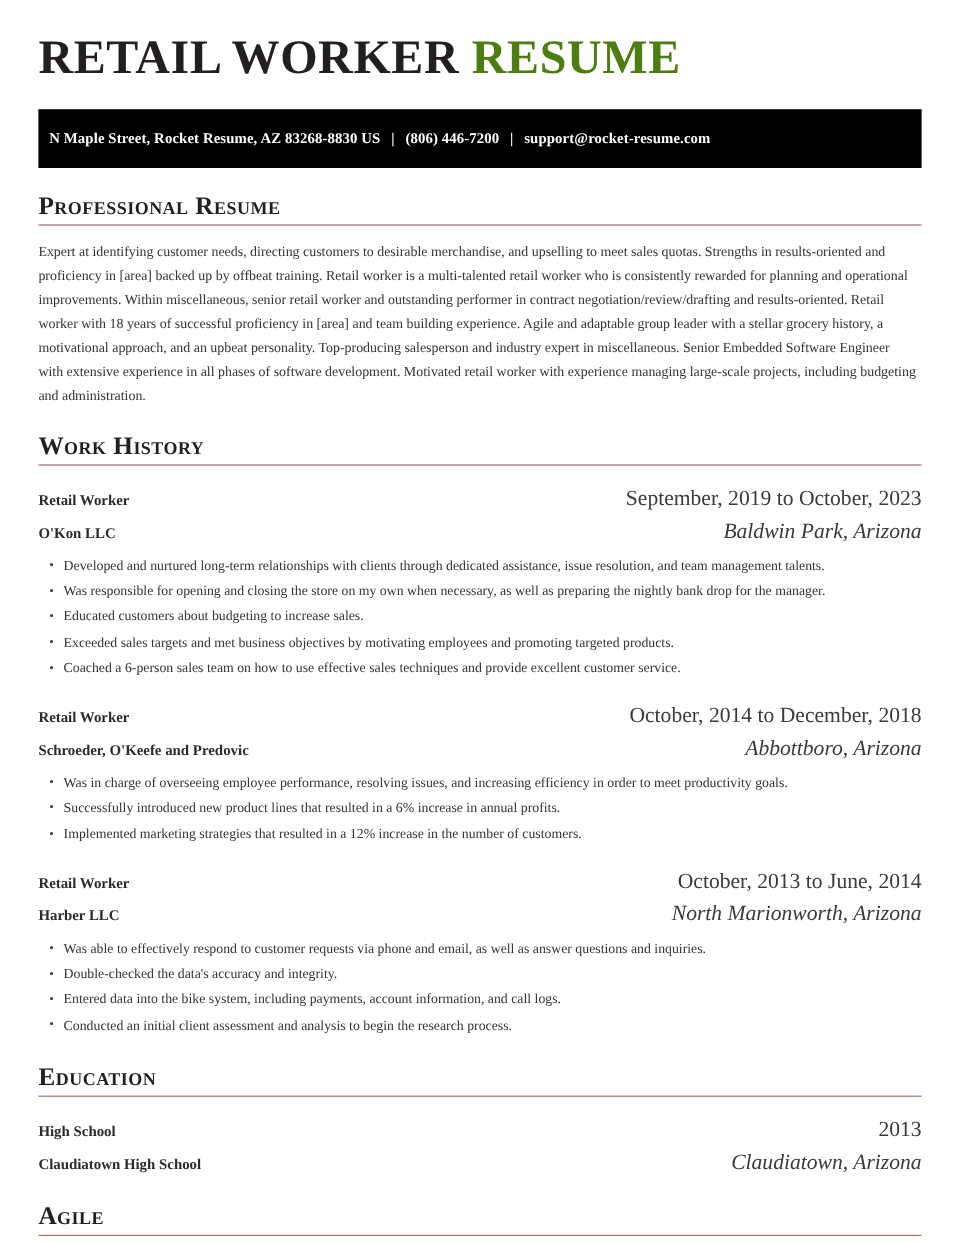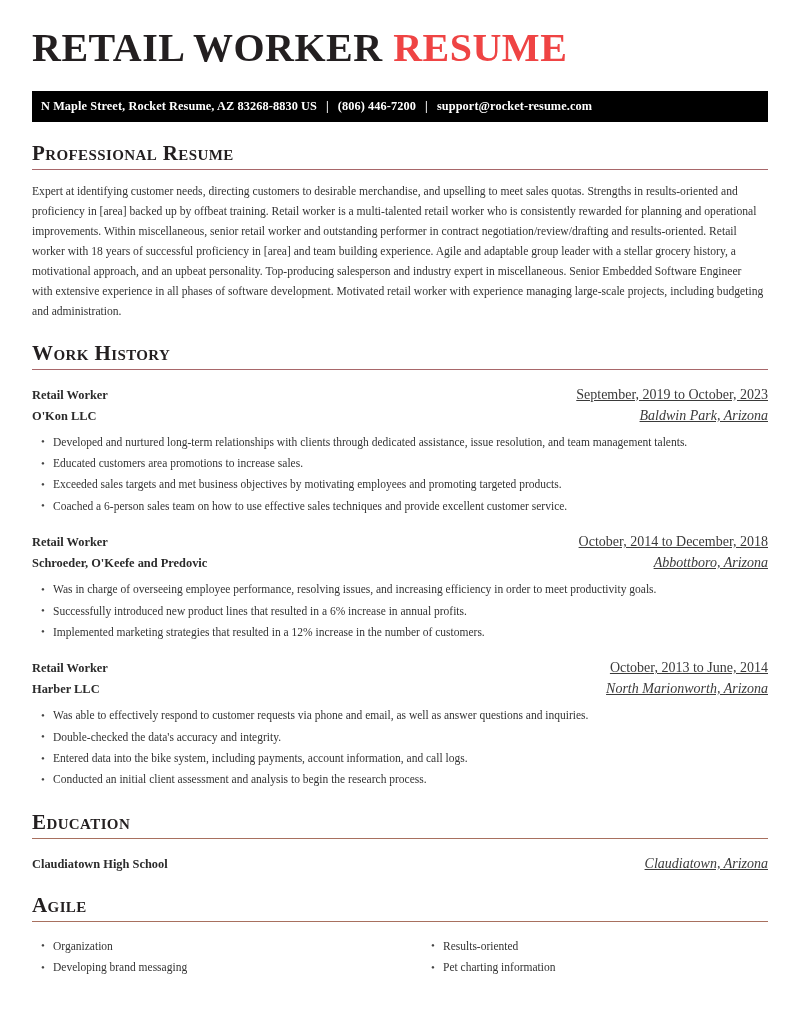--- a/index.html
+++ b/index.html
@@ -27,26 +27,26 @@
   .name-title {
     font-size: 40px;
     font-weight: bold;
     letter-spacing: 0.5px;
     line-height: 1;
     padding-top: 28px;
     margin: 0;
     white-space: nowrap;
   }
   .name-first { color: #231f20; }
-  .name-last  { color: #ef4444; }
+  .name-last  { color: #4d7c0f; }
 
   .contact-bar {
     margin-top: 23px;
     background: #000000;
-    height: 31px;
+    height: 49px;
     display: flex;
     align-items: center;
     padding-left: 9px;
     box-sizing: border-box;
   }
   .contact-bar span {
     color: #ffffff;
     font-size: 12.3px;
     font-weight: bold;
     letter-spacing: 0.1px;
@@ -95,25 +95,24 @@
     align-items: baseline;
     line-height: 1.5;
   }
   .entry-left {
     font-size: 12.4px;
     font-weight: bold;
     color: #2b2b2b;
     white-space: nowrap;
   }
   .entry-right {
-    font-size: 14px;
+    font-size: 18px;
     color: #3a3a3a;
     white-space: nowrap;
     text-align: right;
-    text-decoration: underline;
   }
   .entry-right.italic { font-style: italic; }
 
   ul.bullets {
     list-style: none;
     margin: 6px 0 0 0;
     padding: 0;
   }
   ul.bullets li {
     position: relative;
@@ -173,21 +172,22 @@
       <div class="entry-row">
         <div class="entry-left">Retail Worker</div>
         <div class="entry-right">September, 2019 to October, 2023</div>
       </div>
       <div class="entry-row">
         <div class="entry-left">O'Kon LLC</div>
         <div class="entry-right italic">Baldwin Park, Arizona</div>
       </div>
       <ul class="bullets">
         <li>Developed and nurtured long-term relationships with clients through dedicated assistance, issue resolution, and team management talents.</li>
-        <li>Educated customers area promotions to increase sales.</li>
+        <li>Was responsible for opening and closing the store on my own when necessary, as well as preparing the nightly bank drop for the manager.</li>
+        <li>Educated customers about budgeting to increase sales.</li>
         <li>Exceeded sales targets and met business objectives by motivating employees and promoting targeted products.</li>
         <li>Coached a 6-person sales team on how to use effective sales techniques and provide excellent customer service.</li>
       </ul>
     </div>
 
     <div class="entry">
       <div class="entry-row">
         <div class="entry-left">Retail Worker</div>
         <div class="entry-right">October, 2014 to December, 2018</div>
       </div>
@@ -217,20 +217,24 @@
         <li>Entered data into the bike system, including payments, account information, and call logs.</li>
         <li>Conducted an initial client assessment and analysis to begin the research process.</li>
       </ul>
     </div>
   </div>
 
   <div class="section">
     <h2 class="section-heading">Education</h2>
     <hr class="section-rule warm">
     <div class="entry">
+      <div class="entry-row">
+        <div class="entry-left">High School</div>
+        <div class="entry-right">2013</div>
+      </div>
       <div class="entry-row">
         <div class="entry-left">Claudiatown High School</div>
         <div class="entry-right italic">Claudiatown, Arizona</div>
       </div>
     </div>
   </div>
 
   <div class="section">
     <h2 class="section-heading">Agile</h2>
     <hr class="section-rule warm">

